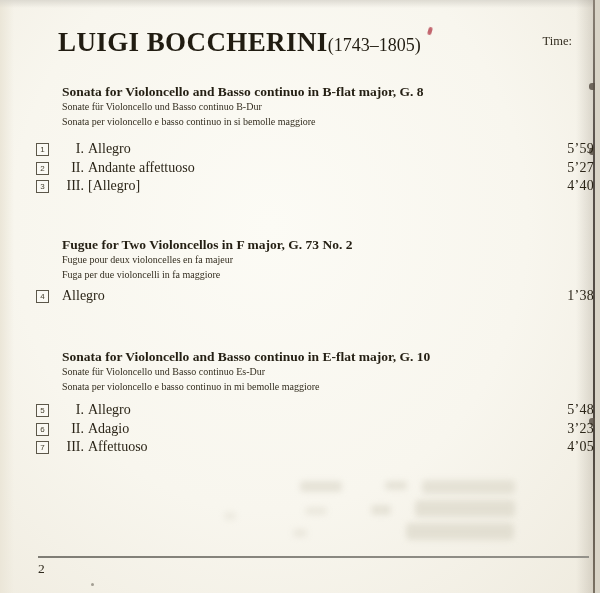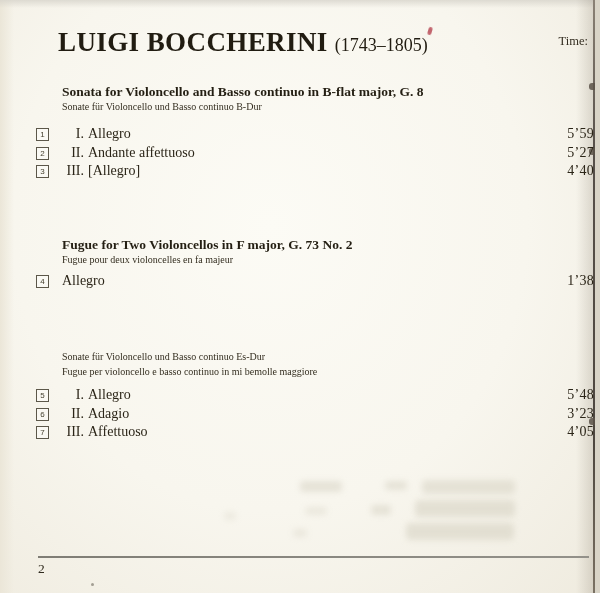--- a/index.html
+++ b/index.html
@@ -21,22 +21,22 @@
   .spine-shadow{position:absolute;left:576px;top:0;width:17px;height:593px;
     background:linear-gradient(to right,rgba(125,114,97,0),rgba(125,114,97,.22));}
   .spine{position:absolute;left:593px;top:0;width:2px;height:593px;
     background:linear-gradient(to bottom,#8a8175,#57504a 25%,#4e473f 75%,#7a7163);}
   .edge-right{position:absolute;left:595px;top:0;width:5px;height:593px;background:#d9d4c7;}
   .notch{position:absolute;left:589px;width:6px;height:7px;background:#5a5248;border-radius:3px 0 0 3px;opacity:.85;}
 
   
   .composer{position:absolute;left:58px;top:29px;font-size:27px;line-height:26px;
     font-weight:bold;letter-spacing:.4px;color:#211c11;white-space:nowrap;}
-  .years{font-size:18px;font-weight:normal;letter-spacing:0;margin-left:7px;}
-  .time-label{position:absolute;right:12px;top:34px;font-size:12.5px;color:#352f22;}
+  .years{font-size:18px;font-weight:normal;letter-spacing:0;}
+  .time-label{position:absolute;right:28px;top:34px;font-size:12.5px;color:#352f22;}
 
   
   .section{position:absolute;left:36px;width:558px;}
   .sec1{top:84px;} .sec2{top:237px;} .sec3{top:349px;}
   .sec-title{font-size:13.5px;line-height:15px;font-weight:bold;color:#241f13;padding-left:26px;}
   .sec-sub{font-size:10px;line-height:15px;padding-left:26px;color:#332d1f;}
   .tracks{margin-top:12px;}
   .sec2 .tracks{margin-top:6px;}
   .sec3 .tracks{margin-top:8px;}
   .track-row{position:relative;height:18.5px;font-size:14px;color:#2b2518;}
@@ -84,50 +84,53 @@
   <div class="notch" style="top:418px"></div>
 
   <div class="composer">
     <span>LUIGI BOCCHERINI</span><span class="years">(1743–1805)</span>
   </div>
   <div class="time-label">Time:</div>
 
   <div class="section sec1">
     <div class="sec-title">Sonata for Violoncello and Basso continuo in B-flat major, G. 8</div>
     <div class="sec-sub">Sonate für Violoncello und Basso continuo B-Dur</div>
+    <div class="sec-sub">Sonata per violoncello e basso continuo in si bemolle maggiore</div>
     <div class="tracks">
       <div class="track-row">
         <span class="tracknum">1</span><span class="numeral">I.</span><span class="tname">Allegro</span>
         <span class="ttime">5’59</span>
       </div>
       <div class="track-row">
         <span class="tracknum">2</span><span class="numeral">II.</span><span class="tname">Andante affettuoso</span>
         <span class="ttime">5’27</span>
       </div>
       <div class="track-row">
         <span class="tracknum">3</span><span class="numeral">III.</span><span class="tname">[Allegro]</span>
         <span class="ttime">4’40</span>
       </div>
     </div>
   </div>
 
   <div class="section sec2">
     <div class="sec-title">Fugue for Two Violoncellos in F major, G. 73 No. 2</div>
     <div class="sec-sub">Fugue pour deux violoncelles en fa majeur</div>
+    <div class="sec-sub">Fuga per due violoncelli in fa maggiore</div>
     <div class="tracks">
       <div class="track-row">
         <span class="tracknum">4</span><span class="tname tname-solo">Allegro</span>
         <span class="ttime">1’38</span>
       </div>
     </div>
   </div>
 
   <div class="section sec3">
+    <div class="sec-title">Sonata for Violoncello and Basso continuo in E-flat major, G. 10</div>
     <div class="sec-sub">Sonate für Violoncello und Basso continuo Es-Dur</div>
-    <div class="sec-sub">Fugue per violoncello e basso continuo in mi bemolle maggiore</div>
+    <div class="sec-sub">Sonata per violoncello e basso continuo in mi bemolle maggiore</div>
     <div class="tracks">
       <div class="track-row">
         <span class="tracknum">5</span><span class="numeral">I.</span><span class="tname">Allegro</span>
         <span class="ttime">5’48</span>
       </div>
       <div class="track-row">
         <span class="tracknum">6</span><span class="numeral">II.</span><span class="tname">Adagio</span>
         <span class="ttime">3’23</span>
       </div>
       <div class="track-row">

